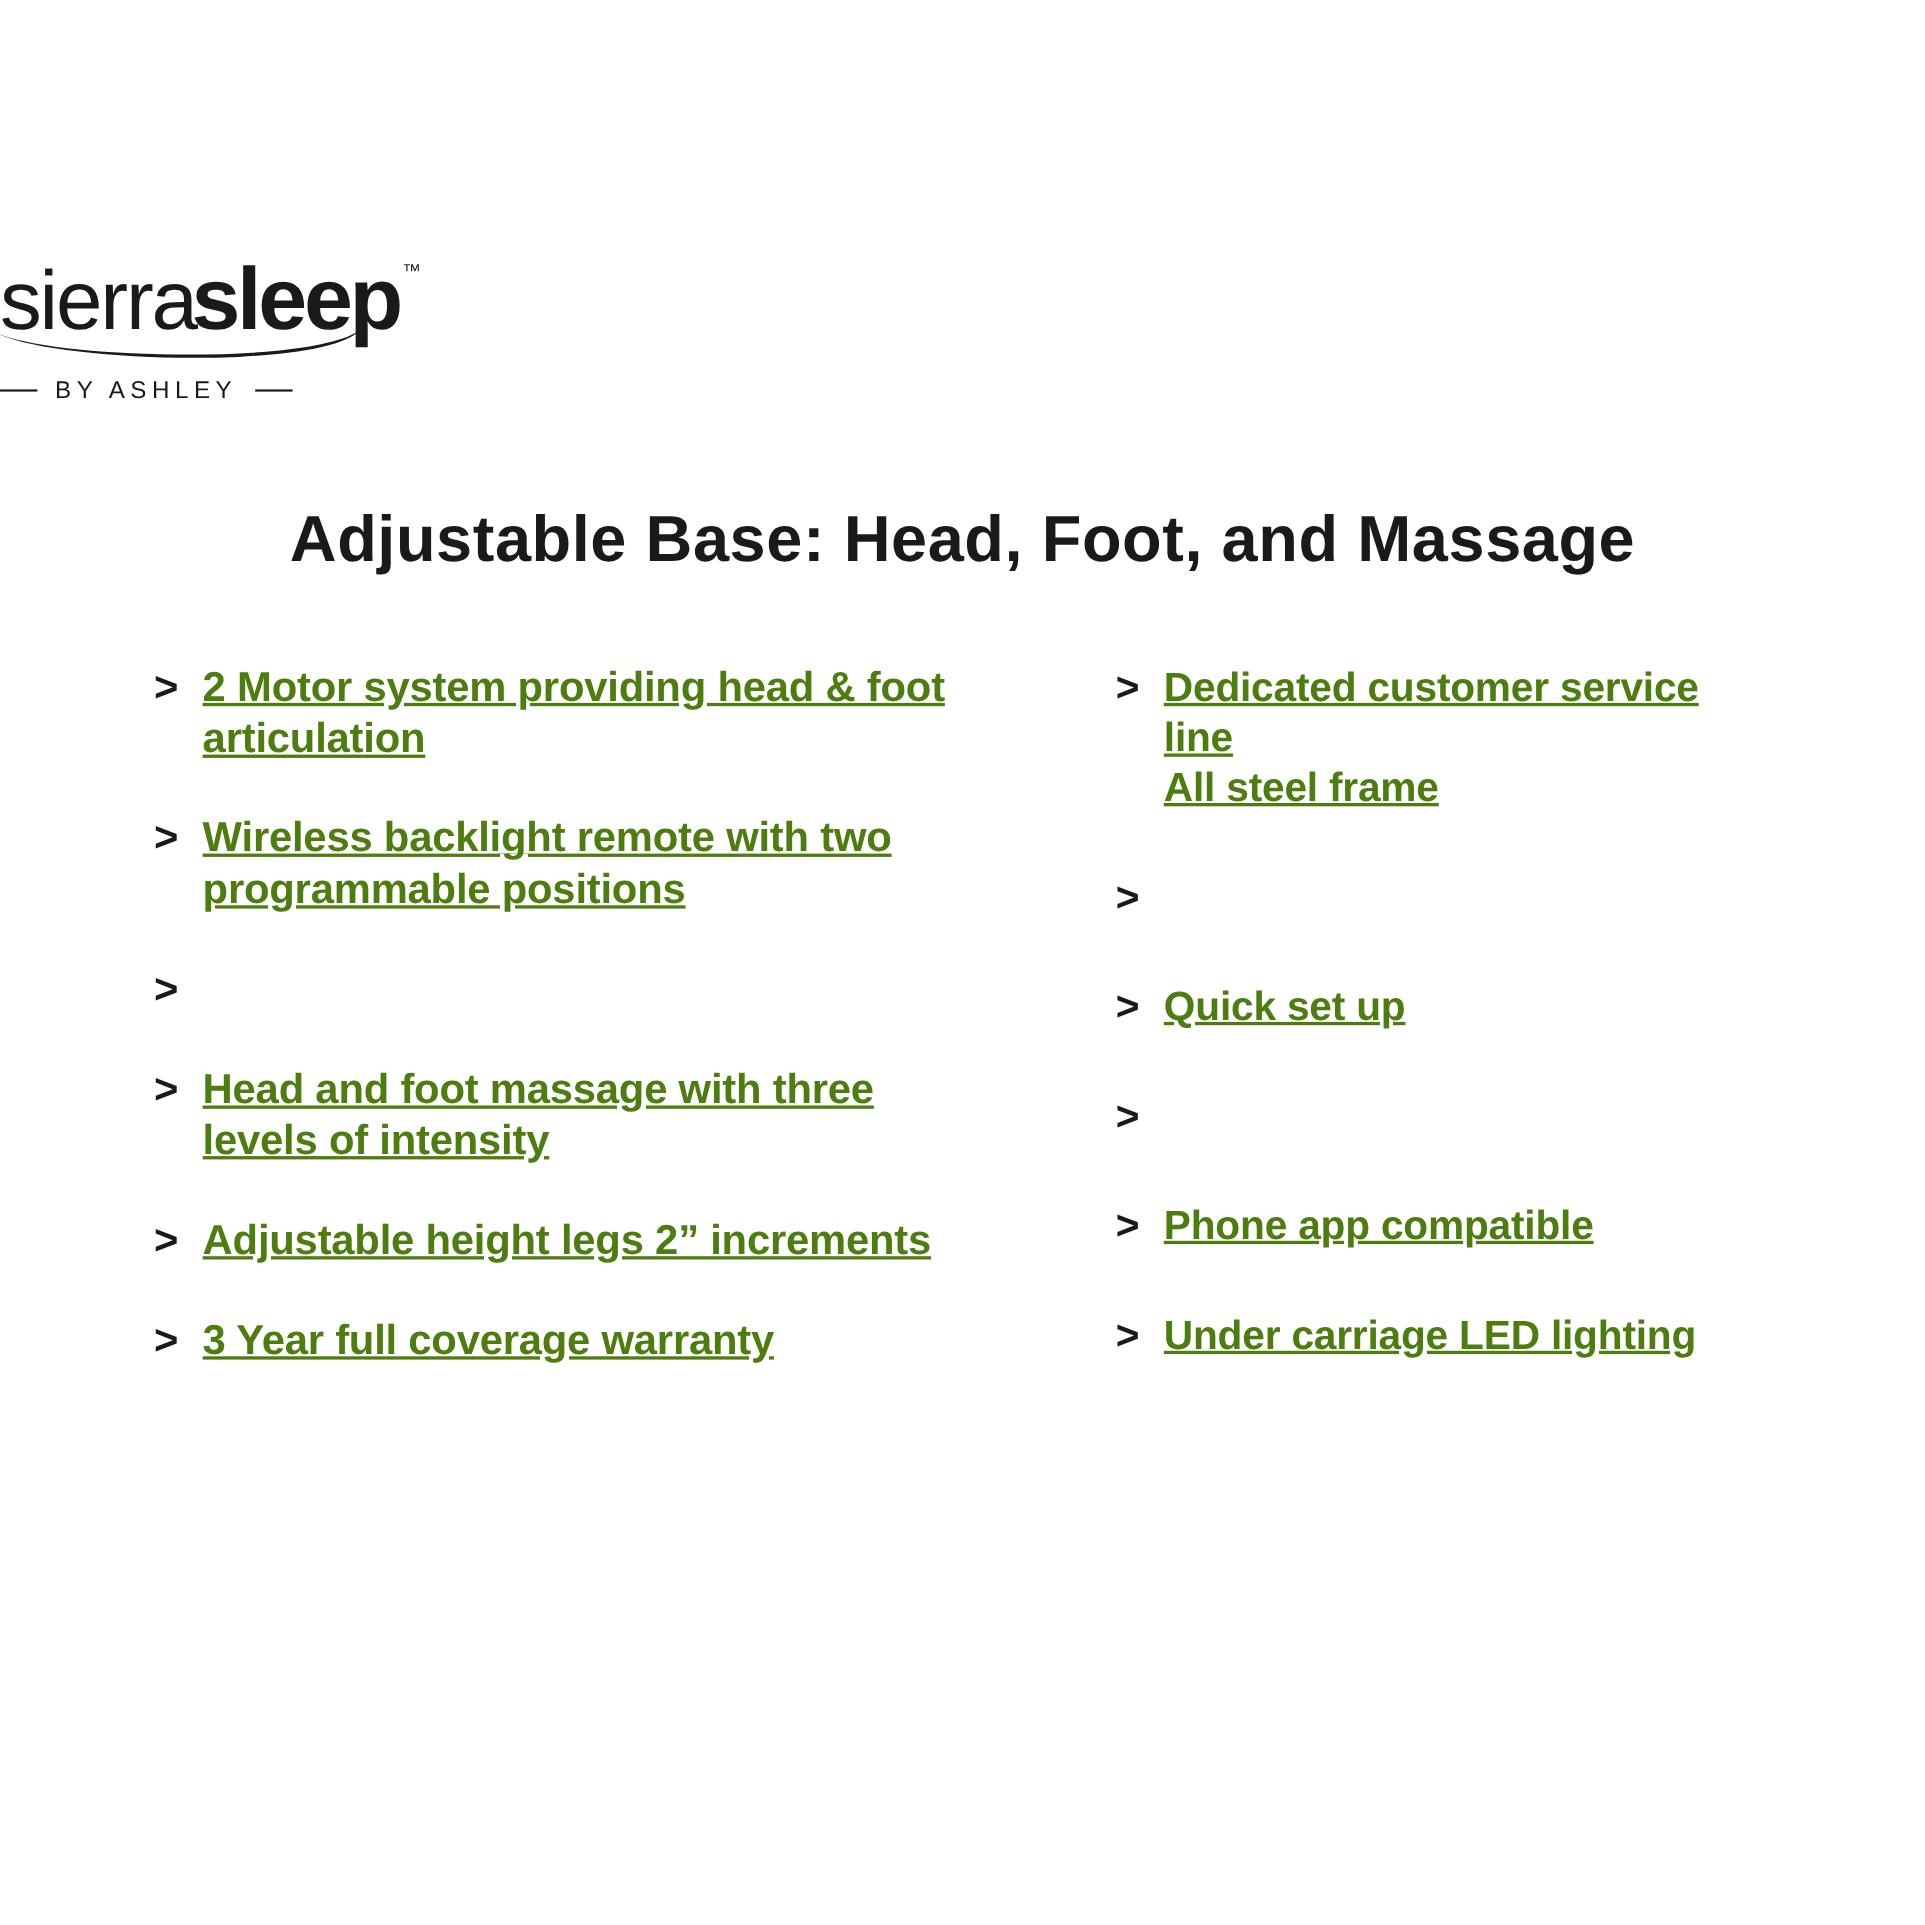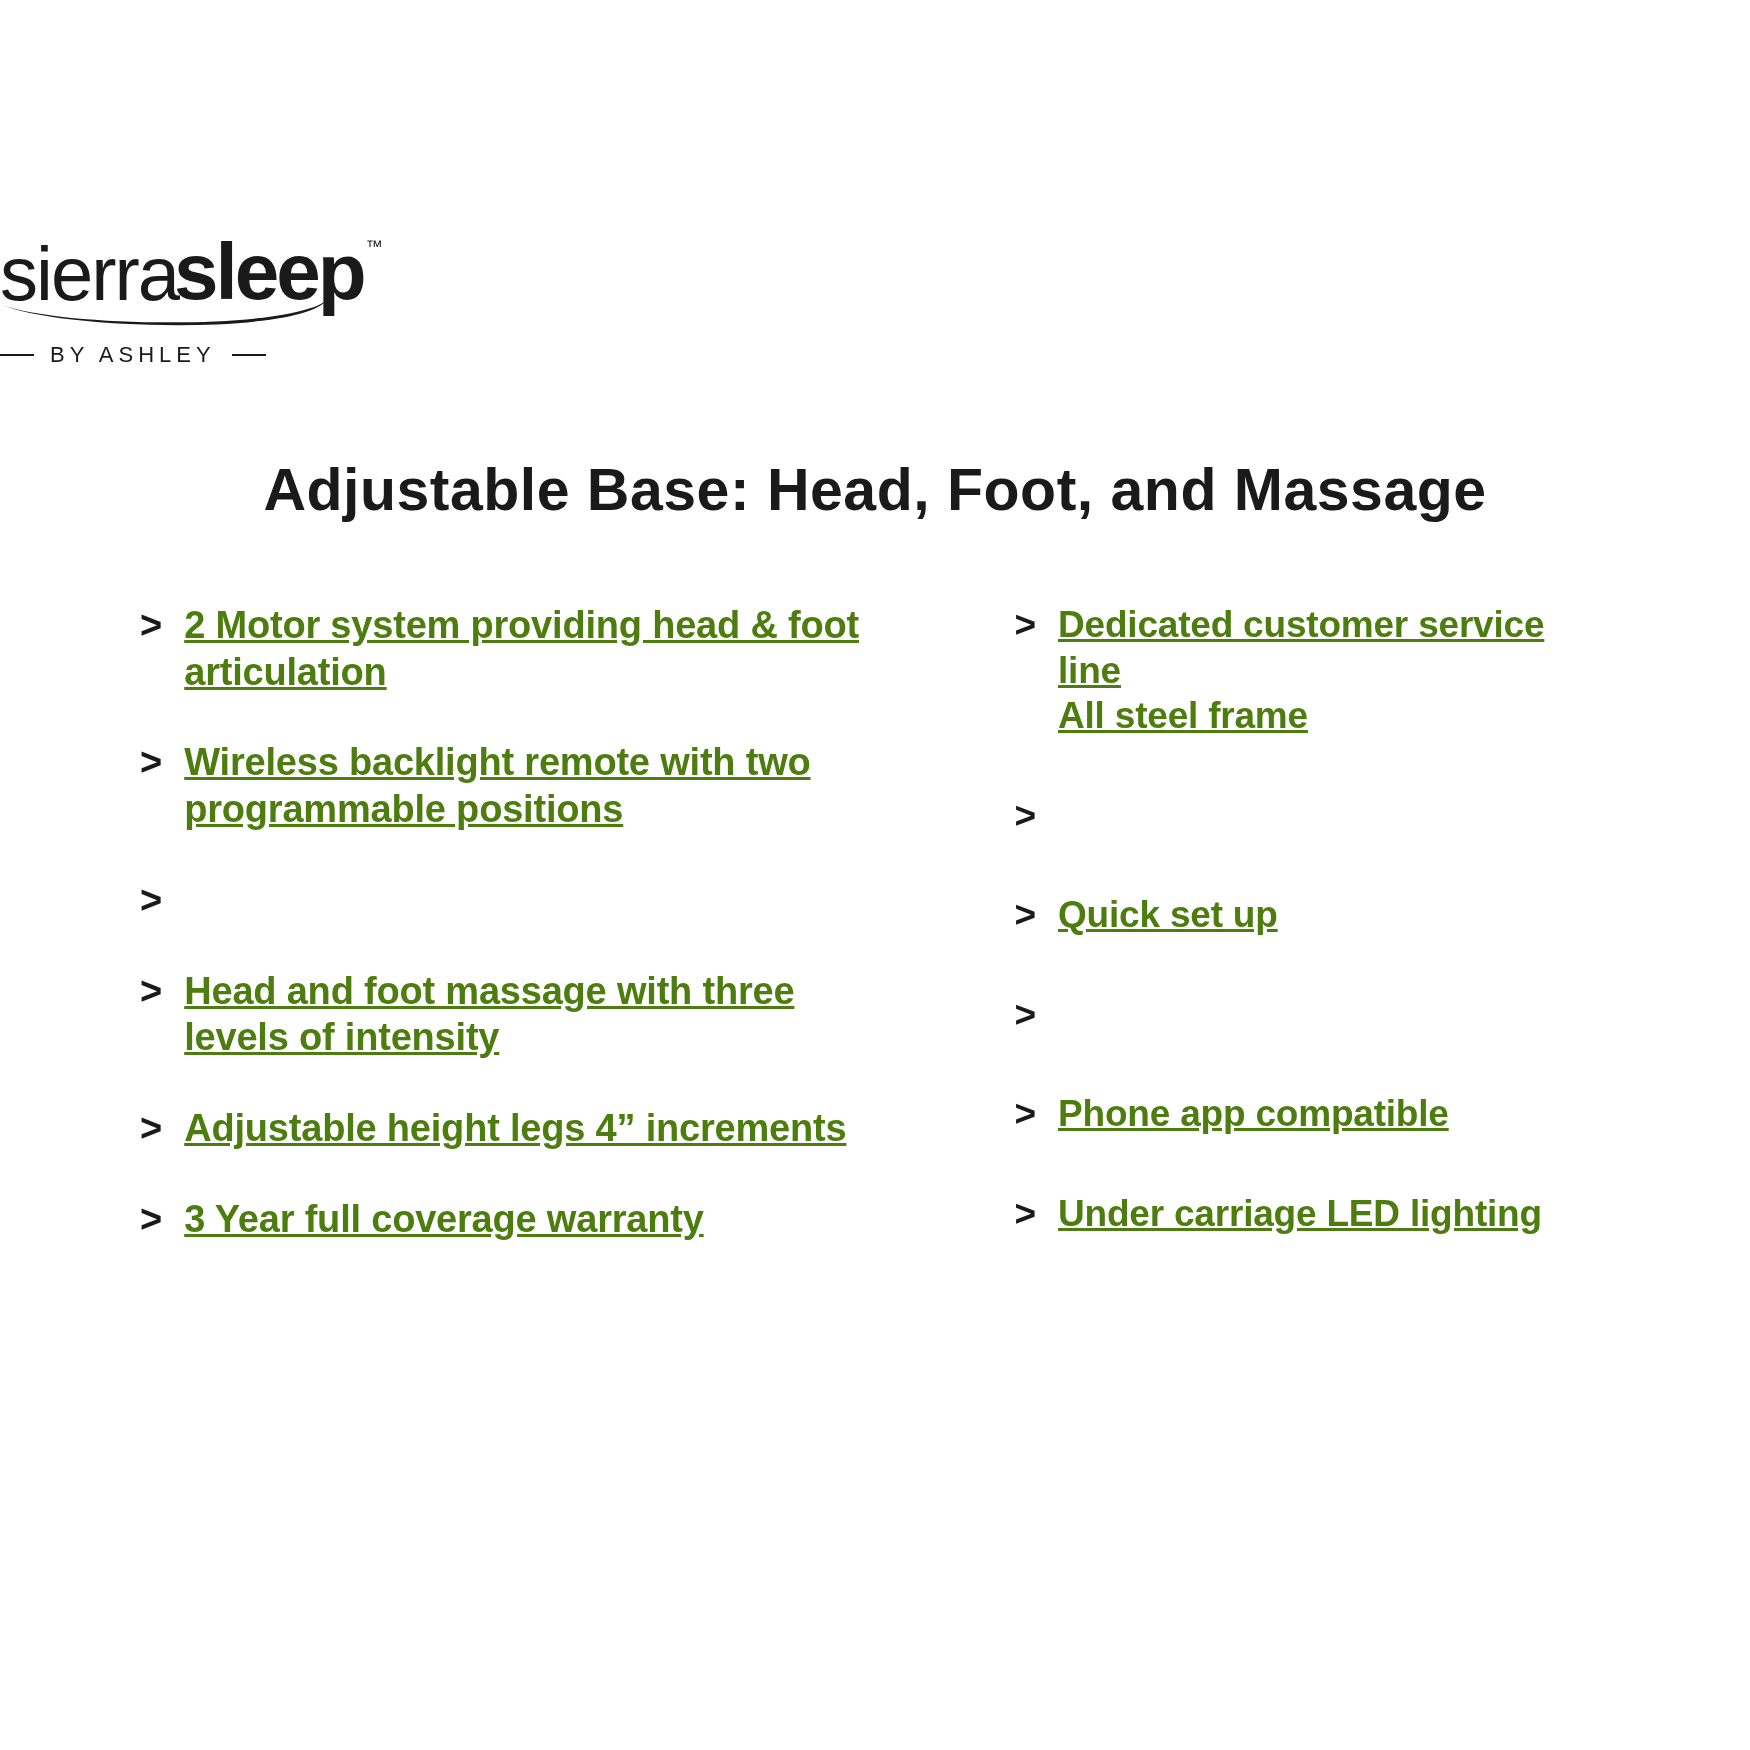--- a/index.html
+++ b/index.html
@@ -178,21 +178,21 @@
       </div>
       <div class="feature">
         <span class="marker">&gt;</span>
       </div>
       <div class="feature">
         <span class="marker">&gt;</span>
         <span class="text">Head and foot massage with three levels of intensity</span>
       </div>
       <div class="feature">
         <span class="marker">&gt;</span>
-        <span class="text">Adjustable height legs 4” increments</span>
+        <span class="text">Adjustable height legs 2” increments</span>
       </div>
       <div class="feature">
         <span class="marker">&gt;</span>
         <span class="text">3 Year full coverage warranty</span>
       </div>
     </div>
 
     <div class="col col-right">
       <div class="feature">
         <span class="marker">&gt;</span>

